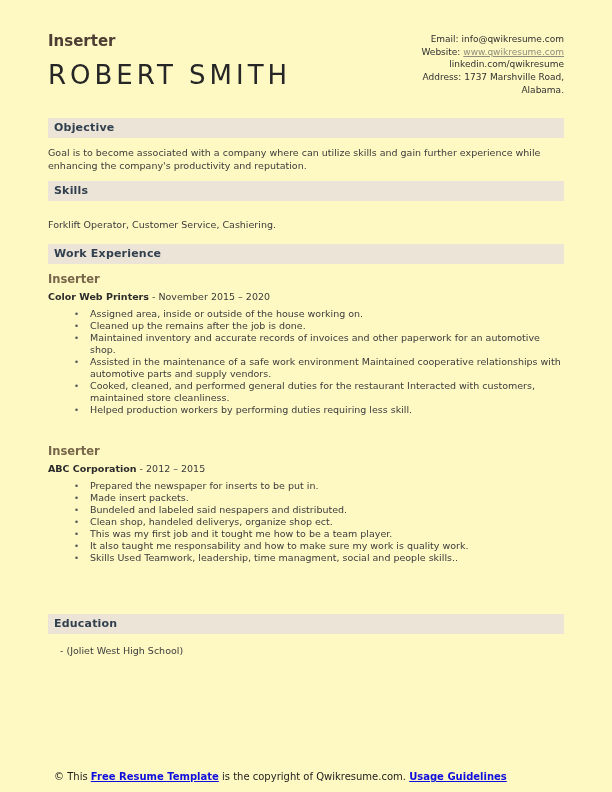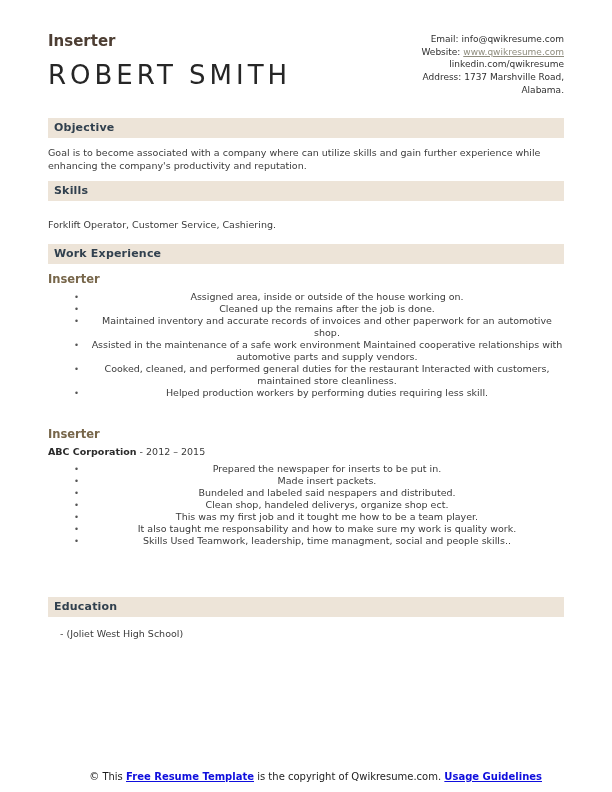--- a/index.html
+++ b/index.html
@@ -1,17 +1,17 @@
 <!DOCTYPE html>
 <html><head>
 <meta charset="utf-8">
 <style>
   html,body { margin:0; padding:0; background:#888; }
   .page {
-    width:612px; height:792px; margin:0 auto; background:#ffffff;
+    width:612px; height:792px; margin:0 auto; background:#fef9c3;
     position:relative; font-family:"DejaVu Sans","Liberation Sans",sans-serif;
     color:#3a3a3a; overflow:hidden; box-sizing:border-box;
   }
   .content { padding:30px 48px 0 48px; }
 
   
   .header { display:flex; justify-content:space-between; margin-bottom:21px; }
   .header-left { padding-top:2px; }
   .doc-job-title { font-size:15px; font-weight:bold; color:#4d3e33; line-height:18px; }
   .doc-name { font-size:26px; font-weight:500; letter-spacing:4px; color:#262626;
@@ -31,32 +31,32 @@
   .bar-work { margin-top:13px; }
 
   
   .job { margin-top:8px; }
   .job + .job { margin-top:28px; }
   .job-title { font-size:11.5px; font-weight:bold; color:#77664a; line-height:14px; }
   .job-company-line { margin-top:5px; font-size:9.5px; line-height:12px; color:#3b3b3b; }
   .job-company { font-weight:bold; color:#2b2b2b; }
   .job-bullets { margin:5px 0 0 0; padding:0 0 0 24px; list-style:none; }
   .job-bullets li { position:relative; padding-left:18px; font-size:9.5px;
-                    line-height:12px; color:#3b3b3b;text-align:center; }
+                    line-height:12px; color:#3b3b3b; }
   .job-bullets li::before { content:"•"; position:absolute; left:2px; top:0;
                     color:#555; font-size:8.5px; }
 
   
   .bar-education { margin-top:50px; }
   .education-item { margin:10px 0 0 0; padding-left:12px; font-size:9.5px;
                     line-height:13px; color:#3b3b3b; }
 
   
-  .footer { position:absolute; left:0; right:0; bottom:8px; text-align:right;
-            font-size:10px; line-height:15px; color:#1c1c1c; padding:0 70px; }
+  .footer { position:absolute; left:0; right:0; bottom:8px; text-align:left;
+            font-size:10px; line-height:15px; color:#1c1c1c; padding:0 54px; }
   .footer a { color:#0f0edd; font-weight:bold; text-decoration:underline; }
 </style>
 </head>
 <body>
 
 <div class="page">
   <div class="content">
 
     <div class="header">
       <div class="header-left">
@@ -75,20 +75,21 @@
     <div class="section-bar">Objective</div>
     <p class="objective-text">Goal is to become associated with a company where can utilize skills and gain further experience while enhancing the company's productivity and reputation.</p>
 
     <div class="section-bar bar-skills">Skills</div>
     <p class="skills-text">Forklift Operator, Customer Service, Cashiering.</p>
 
     <div class="section-bar bar-work">Work Experience</div>
 
     <div class="job">
       <div class="job-title">Inserter</div>
+      <div class="job-company-line"><span class="job-company">Color Web Printers</span> <span>- November 2015 – 2020</span></div>
       <ul class="job-bullets">
         <li>Assigned area, inside or outside of the house working on.</li>
         <li>Cleaned up the remains after the job is done.</li>
         <li>Maintained inventory and accurate records of invoices and other paperwork for an automotive shop.</li>
         <li>Assisted in the maintenance of a safe work environment Maintained cooperative relationships with automotive parts and supply vendors.</li>
         <li>Cooked, cleaned, and performed general duties for the restaurant Interacted with customers, maintained store cleanliness.</li>
         <li>Helped production workers by performing duties requiring less skill.</li>
       </ul>
     </div>
 

